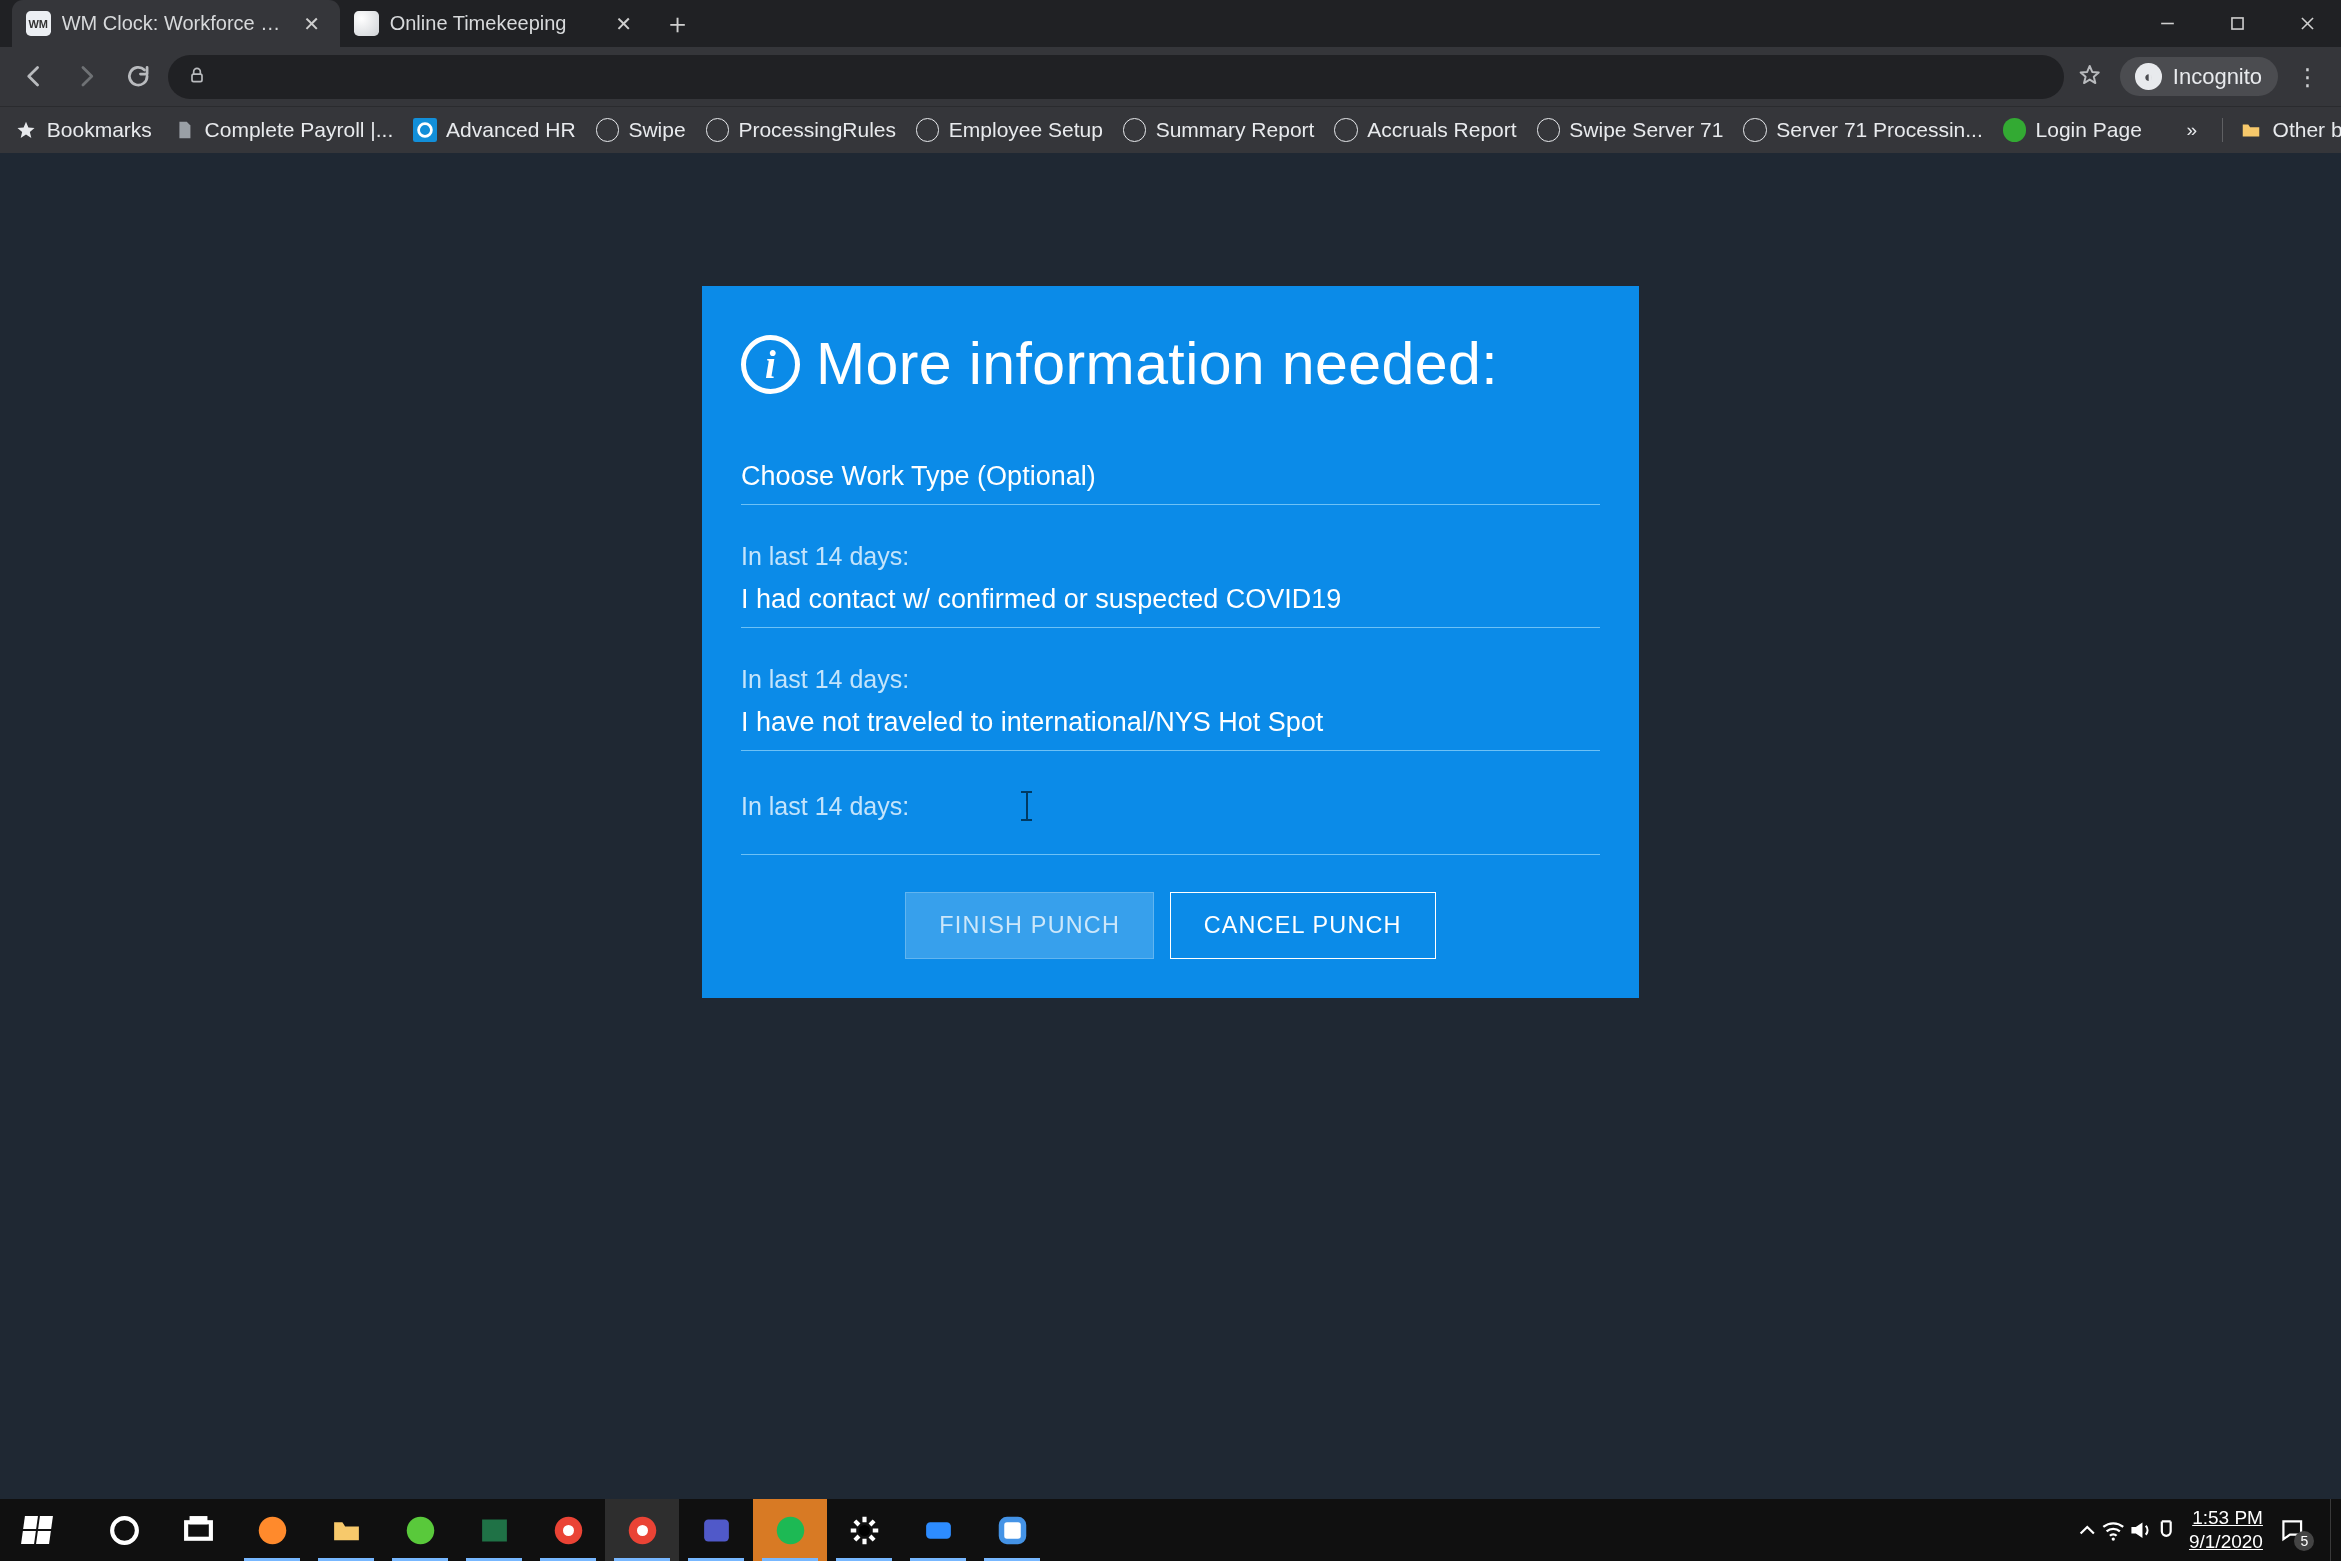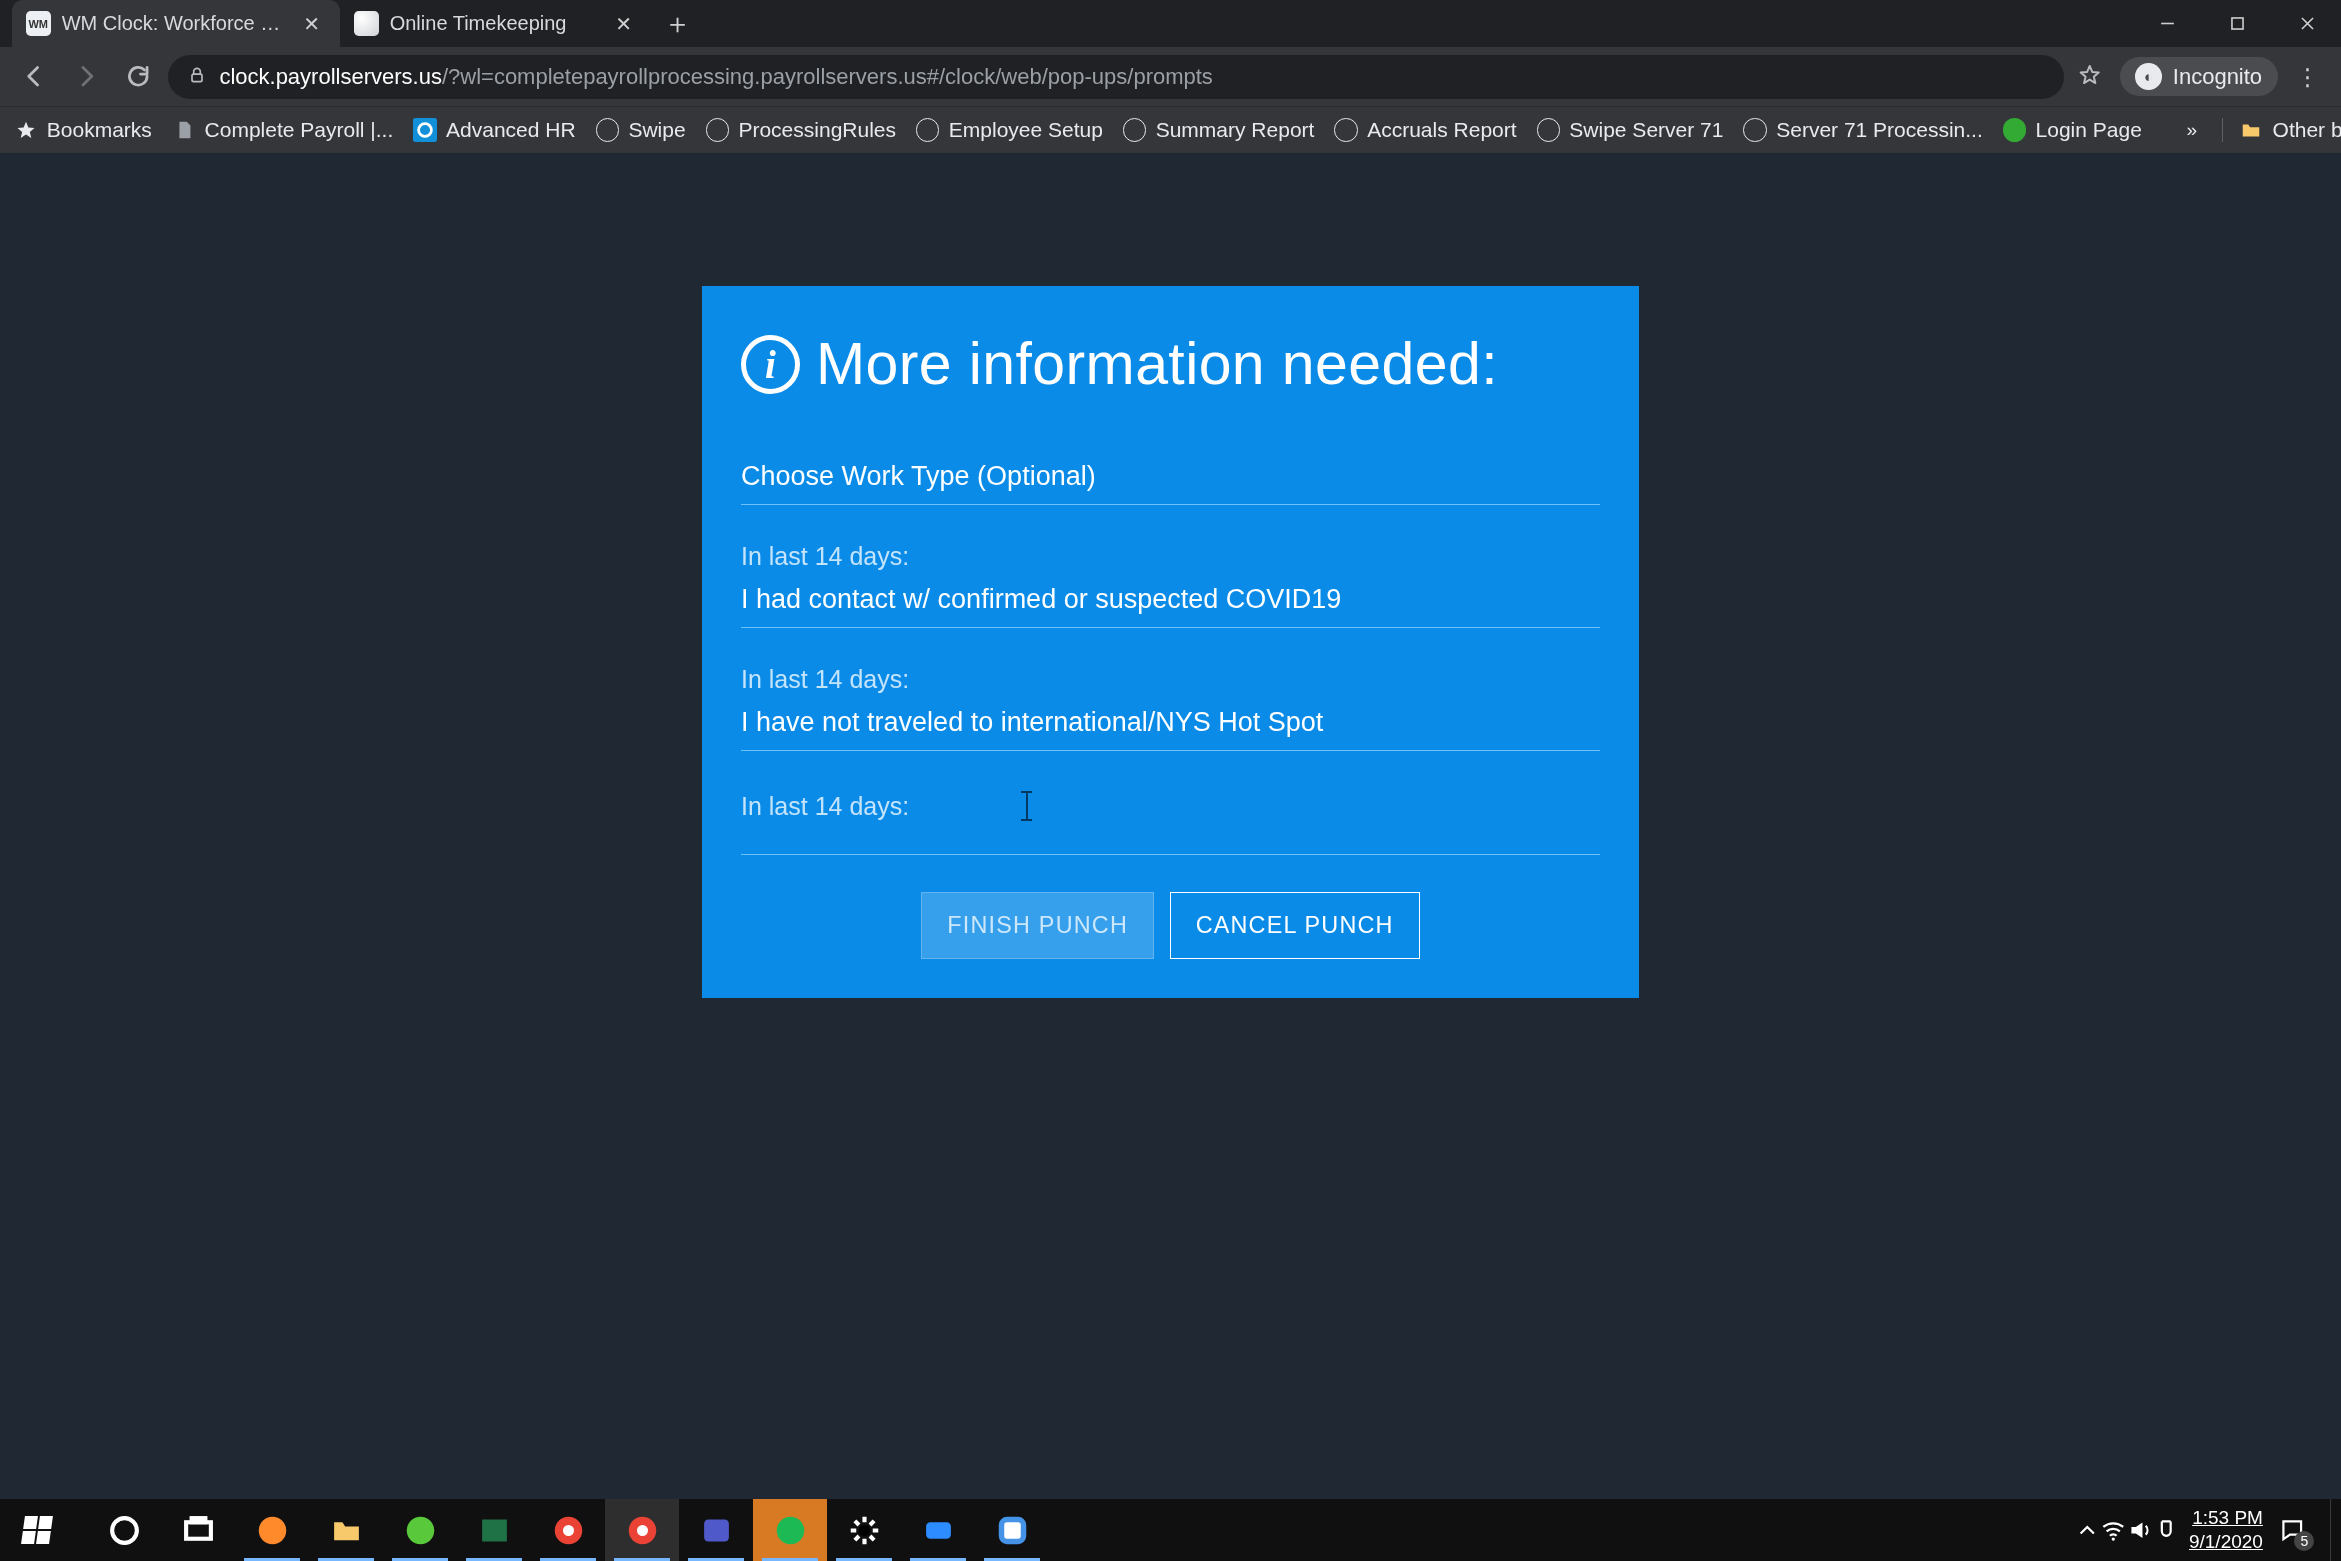--- a/index.html
+++ b/index.html
@@ -117,21 +117,21 @@
     display:inline-block; width:1.6px; height:26.5px; background:#003a63;
     position:relative; top:4.7px; margin-left:117px;
   }
   .text-cursor::before,.text-cursor::after{
     content:""; position:absolute; left:-4.7px; width:11px; height:1.6px; background:#003a63;
   }
   .text-cursor::before{top:-1.6px;} .text-cursor::after{bottom:-1.6px;}
 
   .btn-row { display:flex; gap:15.6px; justify-content:center; margin-top:31px; }
   .btn {
-    padding:19px 25px; font-size:23.4px; letter-spacing:1.2px;
+    padding:19px 33px; font-size:23.4px; letter-spacing:1.2px;
     border:1.6px solid #fff; background:transparent; color:#fff;
     font-weight:500;
   }
   .btn.primary {
     background:rgba(255,255,255,.18); border-color:rgba(255,255,255,.22);
     color:rgba(255,255,255,.75);
   }
 
   
   .taskbar {
@@ -264,23 +264,20 @@
         <path d="M20 4v6h-6" stroke="currentColor" stroke-width="2.5" fill="none" stroke-linecap="round" stroke-linejoin="round"></path>
       </svg>
   </div>
   <div class="omnibox">
     <span class="lock-icon">
       <svg viewBox="0 0 24 24">
           <rect x="6" y="11" width="12" height="9" rx="2" stroke="currentColor" stroke-width="2" fill="none"></rect>
           <path d="M8 11V8a4 4 0 0 1 8 0v3" stroke="currentColor" stroke-width="2" fill="none"></path>
         </svg>
     </span>
-    <span class="url">
-      <span>clock.payrollservers.us</span><span class="dim">/?wl=completepayrollprocessing.payrollservers.us#/clock/web/pop-ups/prompts</span>
-    </span>
   </div>
   <span class="star-icon">
     <svg viewBox="0 0 24 24">
         <path d="M12 3l2.6 6.2 6.7.5-5.1 4.4 1.6 6.5L12 17l-5.8 3.6 1.6-6.5L2.7 9.7l6.7-.5z" stroke="currentColor" stroke-width="2" fill="none" stroke-linejoin="round"></path>
       </svg>
   </span>
   <div class="incognito">
     <span class="mask">◐</span>
     <span>Incognito</span>
   </div>

